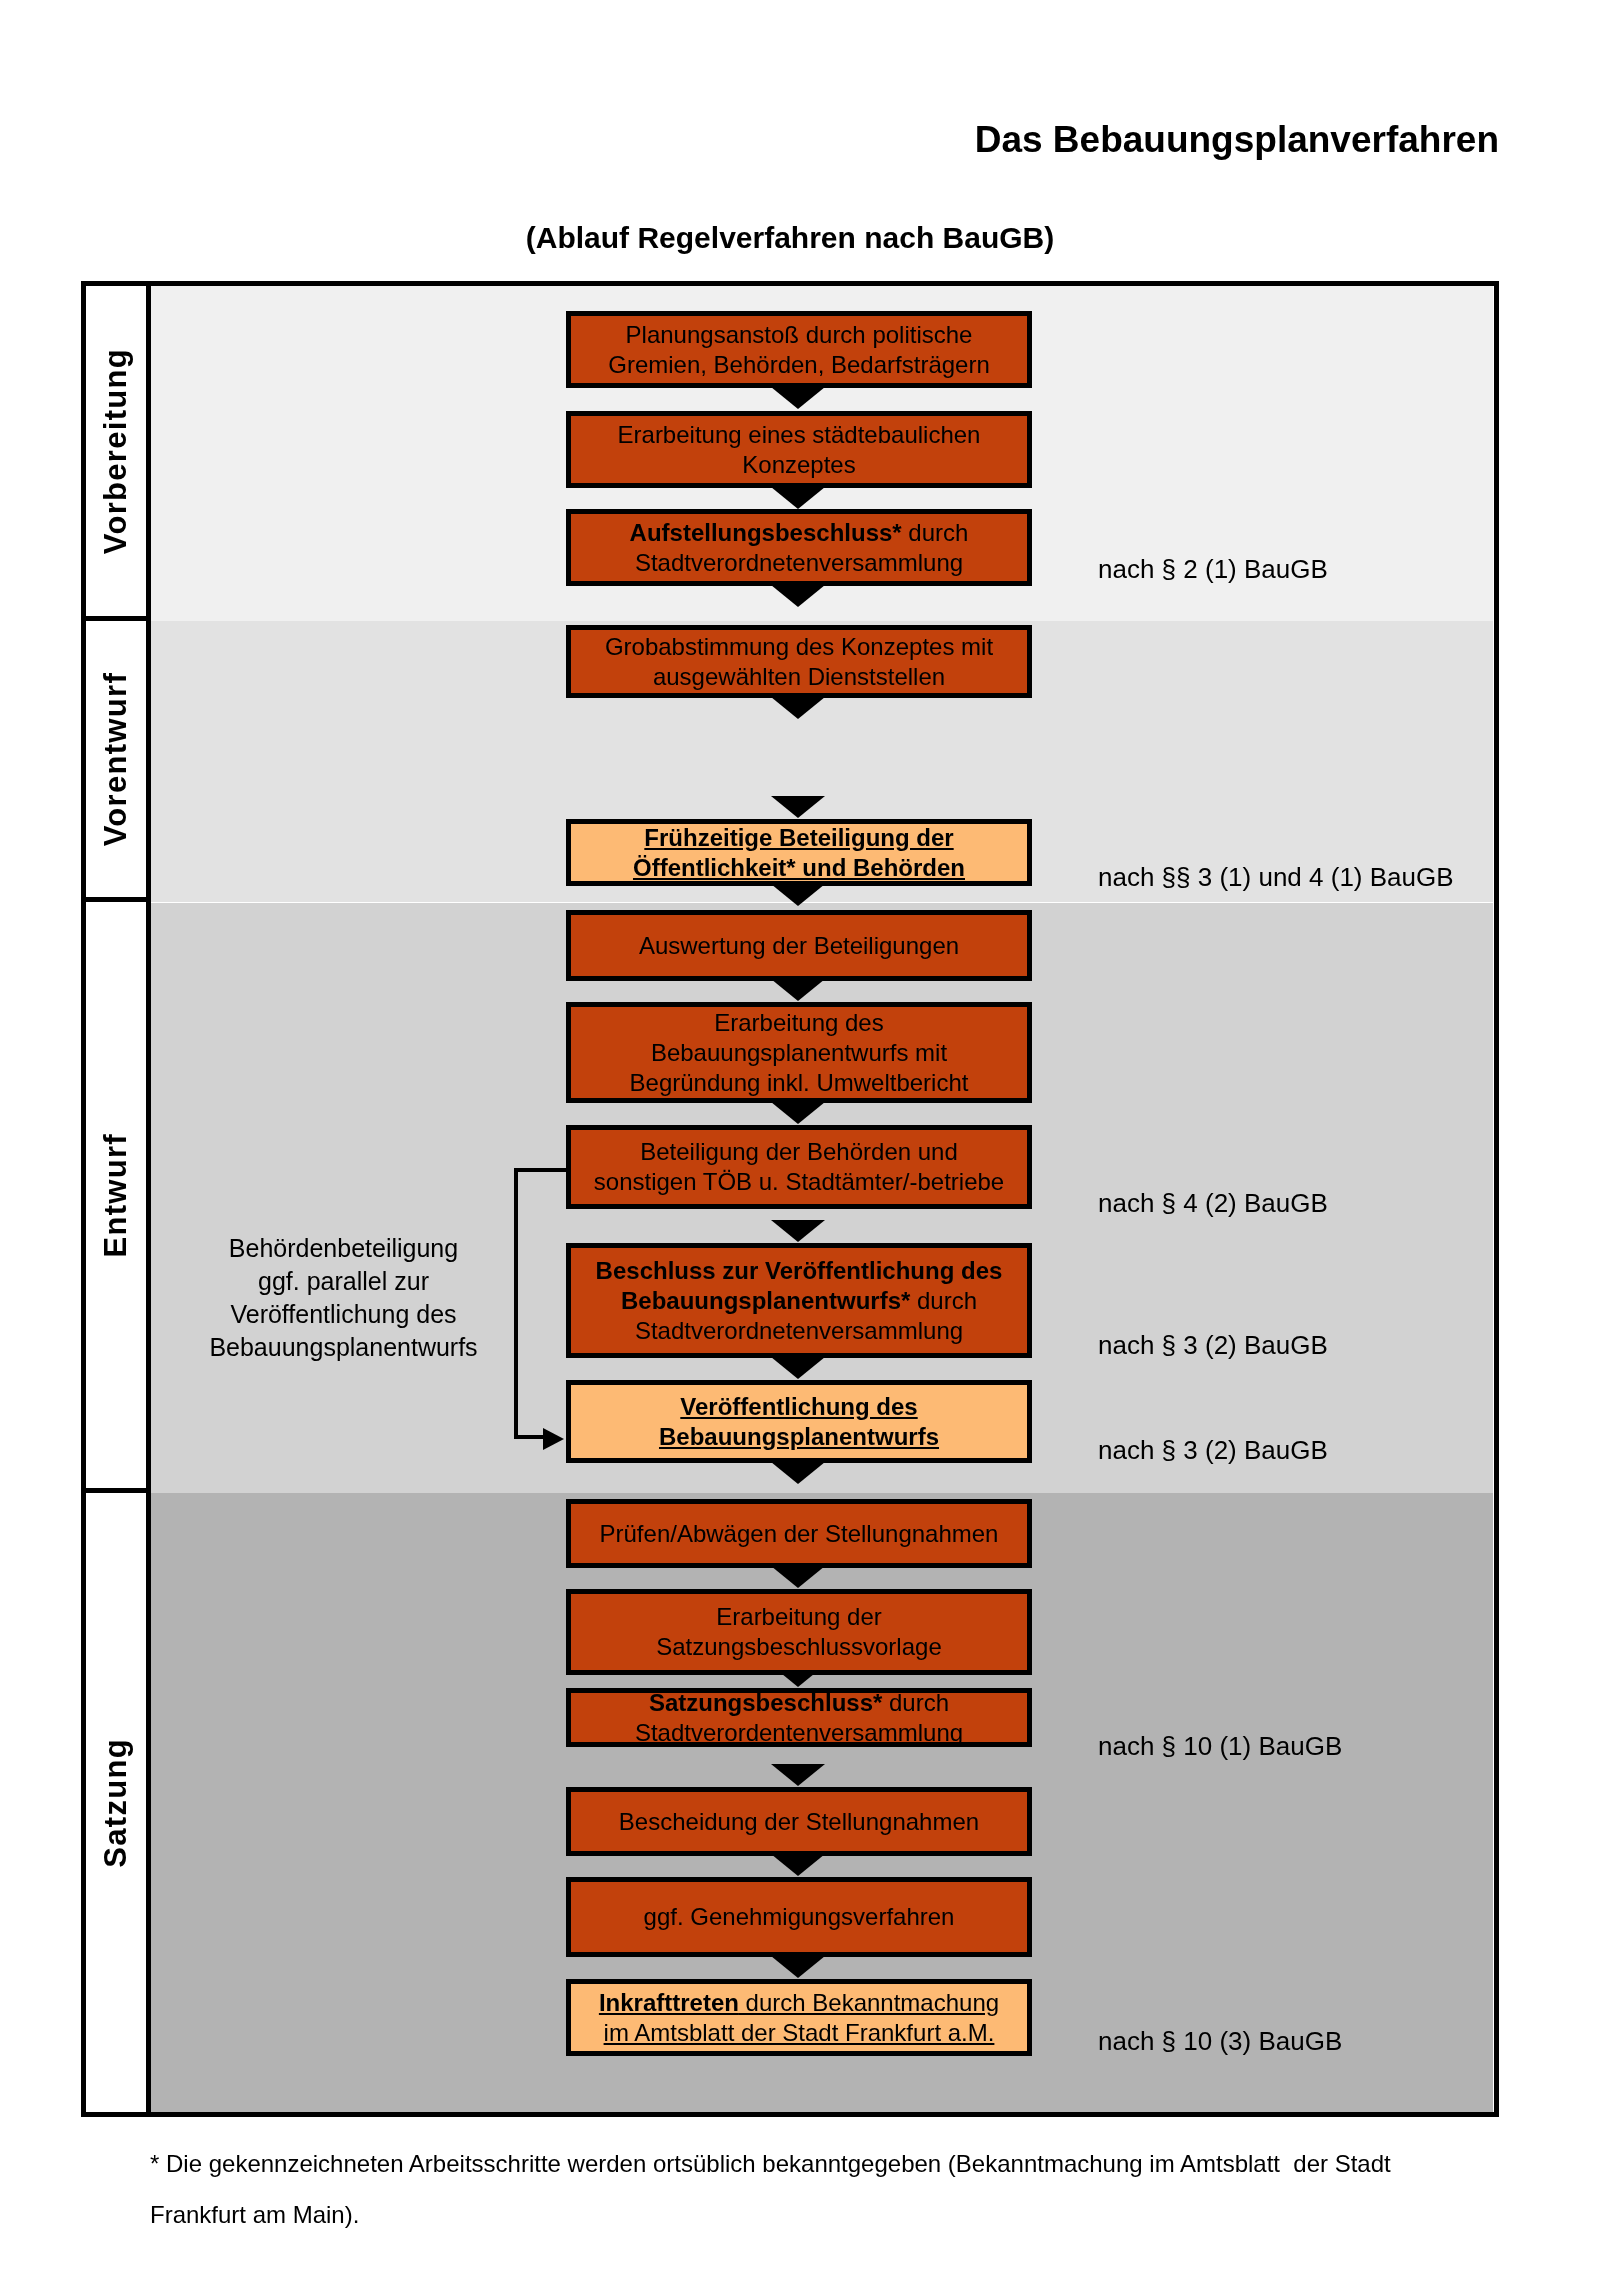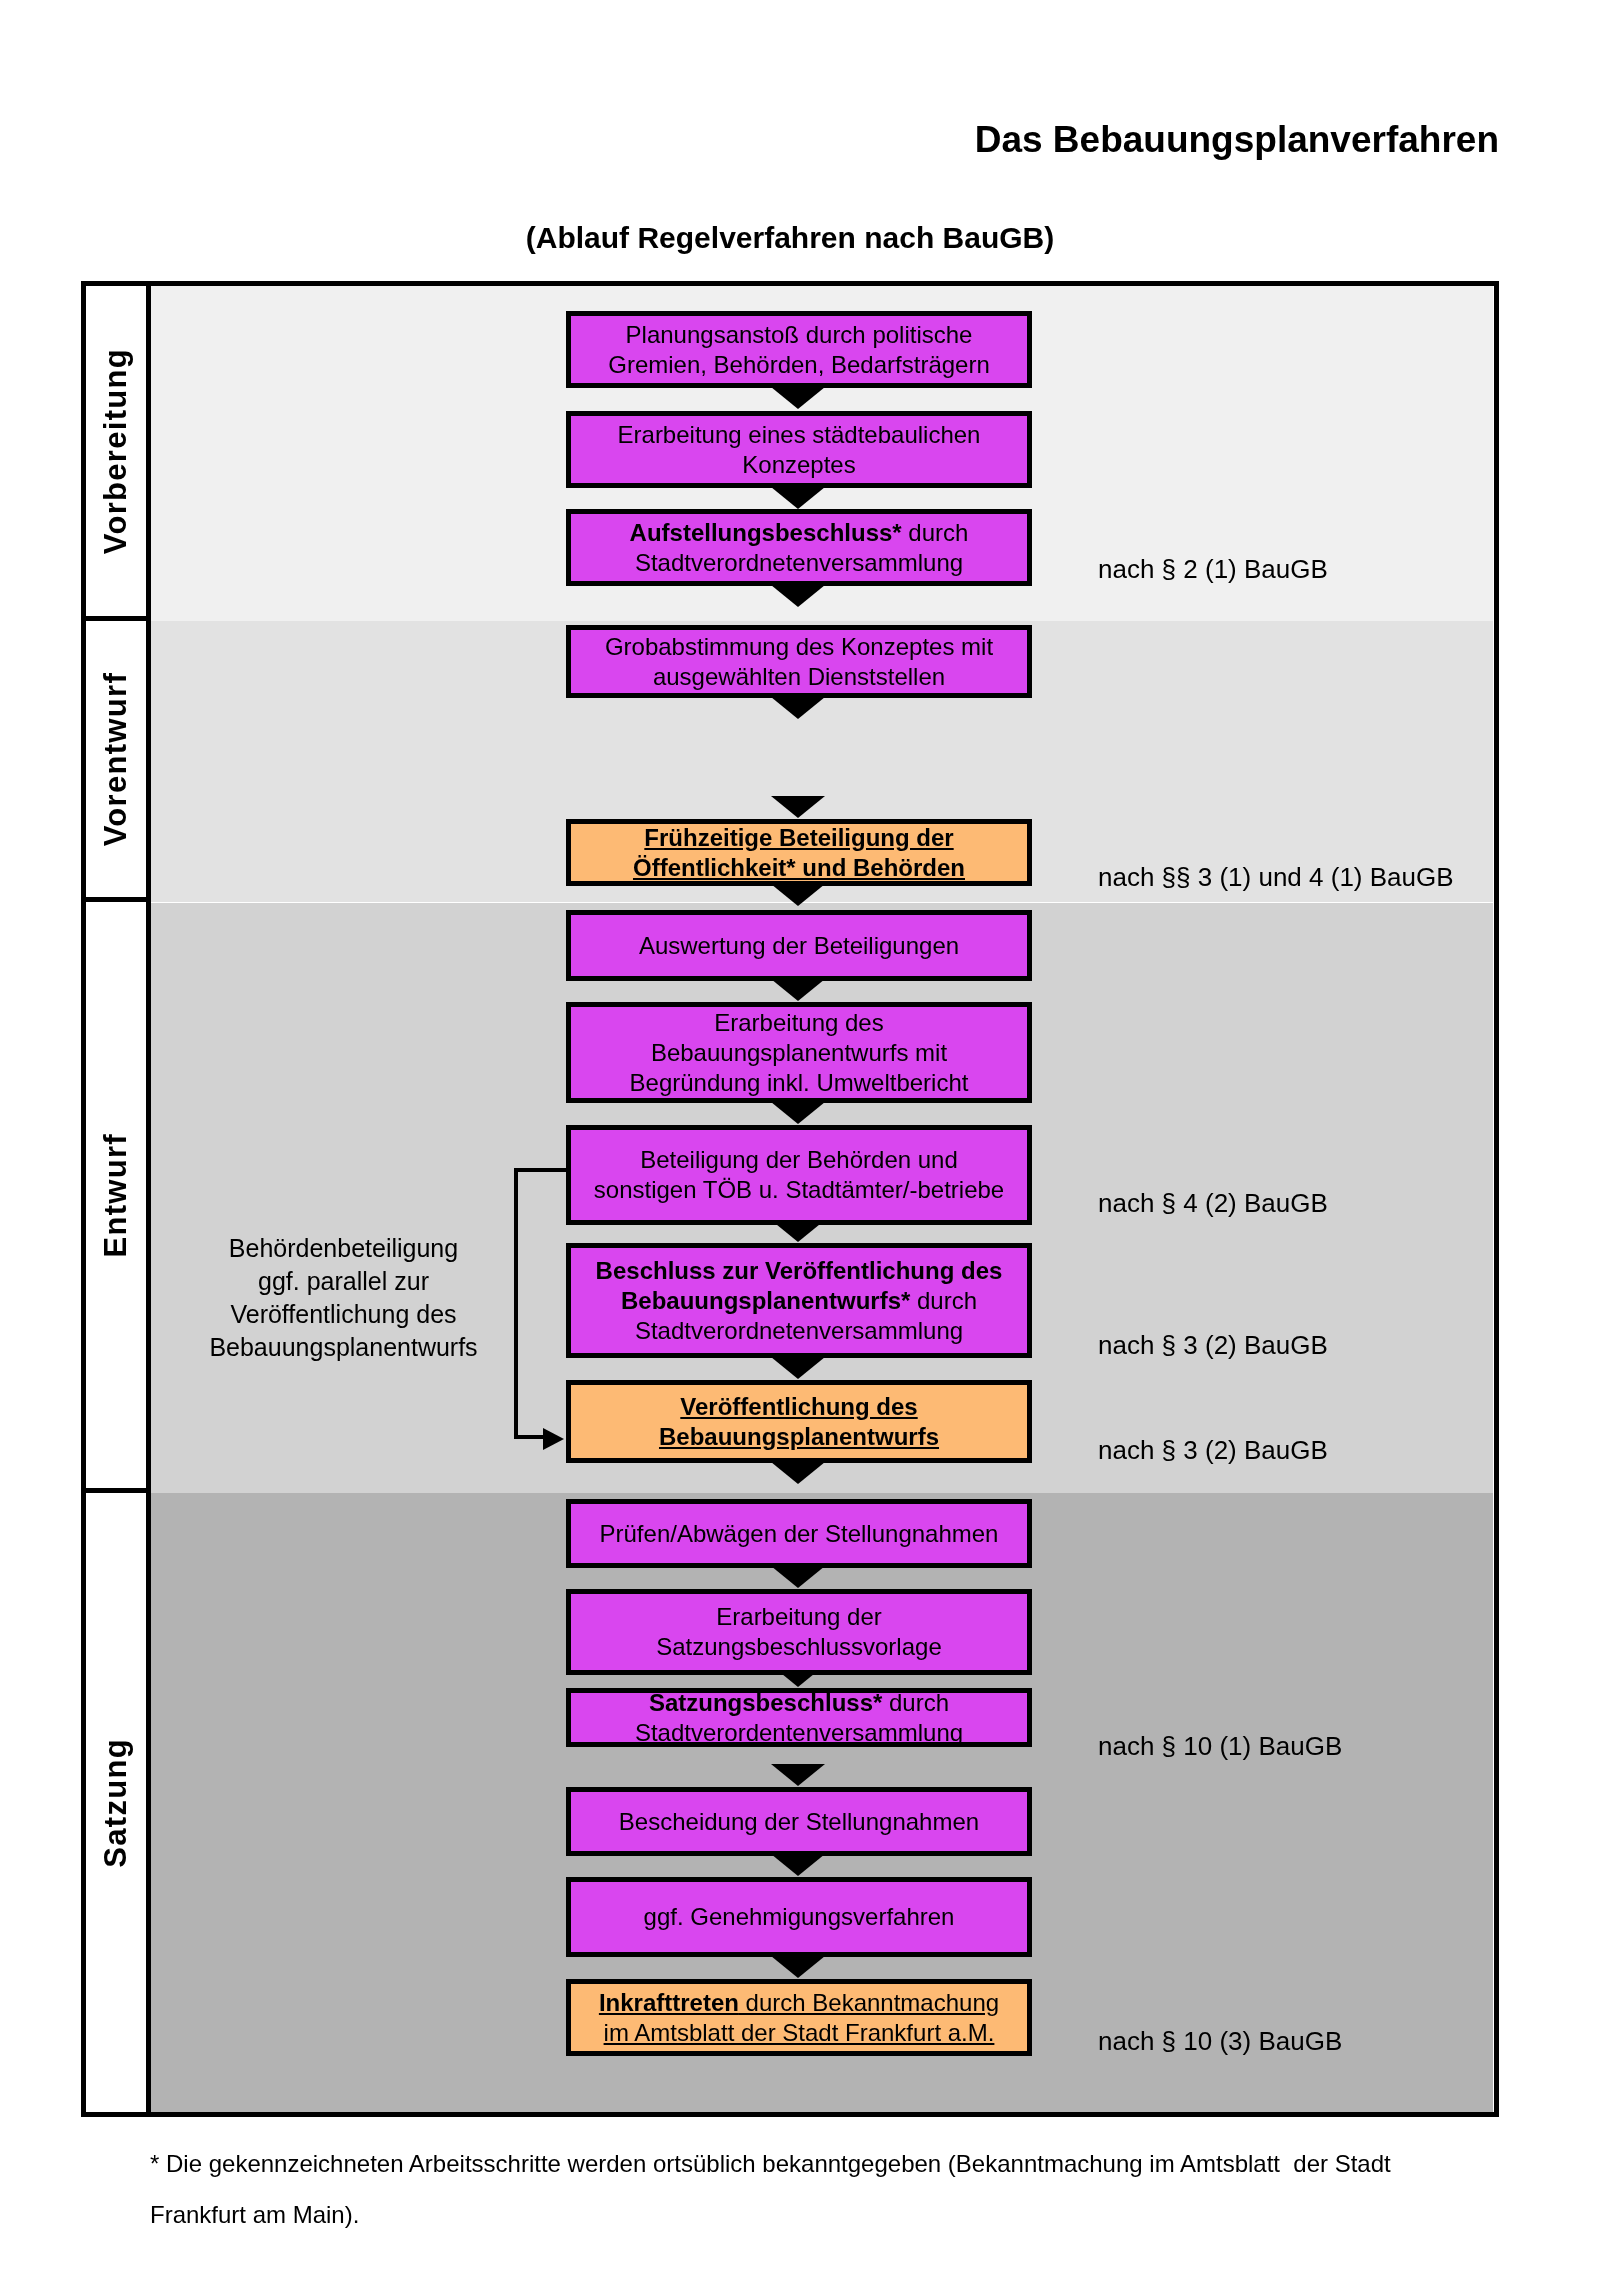--- a/index.html
+++ b/index.html
@@ -15,21 +15,21 @@
             border-right:5.2px solid #000;background:#fff;}
   .lcell{position:absolute;left:0;width:60px;box-sizing:border-box;background:#fff;
          display:flex;align-items:center;justify-content:center;}
   .lcell.b{border-bottom:5.2px solid #000;}
   .vlabel{writing-mode:vertical-rl;transform:rotate(180deg);font-size:31px;font-weight:bold;
           letter-spacing:1.3px;white-space:nowrap;}
   .content{position:absolute;left:65px;top:0;width:1342px;height:1826px;}
   .prow{position:absolute;left:0;width:1342px;}
   .p1{background:#f0f0f0;} .p2{background:#e2e2e2;} .p3{background:#d2d2d2;} .p4{background:#b3b3b3;}
   .box{position:absolute;left:566px;width:466px;box-sizing:border-box;border:5.2px solid #000;
-       background:#d946ef;display:flex;flex-direction:column;align-items:center;justify-content:center;
+       background:#c2410c;display:flex;flex-direction:column;align-items:center;justify-content:center;
        font-size:24px;line-height:30px;text-align:center;overflow:hidden;z-index:3;}
   .box.hl{background:#fdba74;text-decoration:underline;}
   .box .line{white-space:nowrap;}
   .box b{font-weight:bold;}
   .arr{position:absolute;left:771px;width:0;height:0;border-left:27.5px solid transparent;
        border-right:27.5px solid transparent;border-top:22px solid #000;z-index:2;}
   .ref{position:absolute;left:1098px;font-size:26px;white-space:nowrap;z-index:3;}
   .note{position:absolute;left:160px;top:1232px;width:367px;font-size:25px;line-height:33px;
         text-align:center;z-index:3;}
   .bk{position:absolute;background:#000;z-index:2;}
@@ -105,21 +105,21 @@
   </div>
   <div class="arr" style="top:979px"></div>
 
   <div class="box" style="top:1002px;height:101px">
     <div class="line"><b></b><span>Erarbeitung des</span></div>
     <div class="line"><b></b><span>Bebauungsplanentwurfs mit</span></div>
     <div class="line"><b></b><span>Begründung inkl. Umweltbericht</span></div>
   </div>
   <div class="arr" style="top:1102px"></div>
 
-  <div class="box" style="top:1125px;height:100px">
+  <div class="box" style="top:1125px;height:84px">
     <div class="line"><b></b><span>Beteiligung der Behörden und</span></div>
     <div class="line"><b></b><span>sonstigen TÖB u. Stadtämter/-betriebe</span></div>
   </div>
   <div class="arr" style="top:1220px"></div>
 
   <div class="box" style="top:1243px;height:115px">
     <div class="line"><b>Beschluss zur Veröffentlichung des</b><span></span></div>
     <div class="line"><b>Bebauungsplanentwurfs*</b><span> durch</span></div>
     <div class="line"><b></b><span>Stadtverordnetenversammlung</span></div>
   </div>

